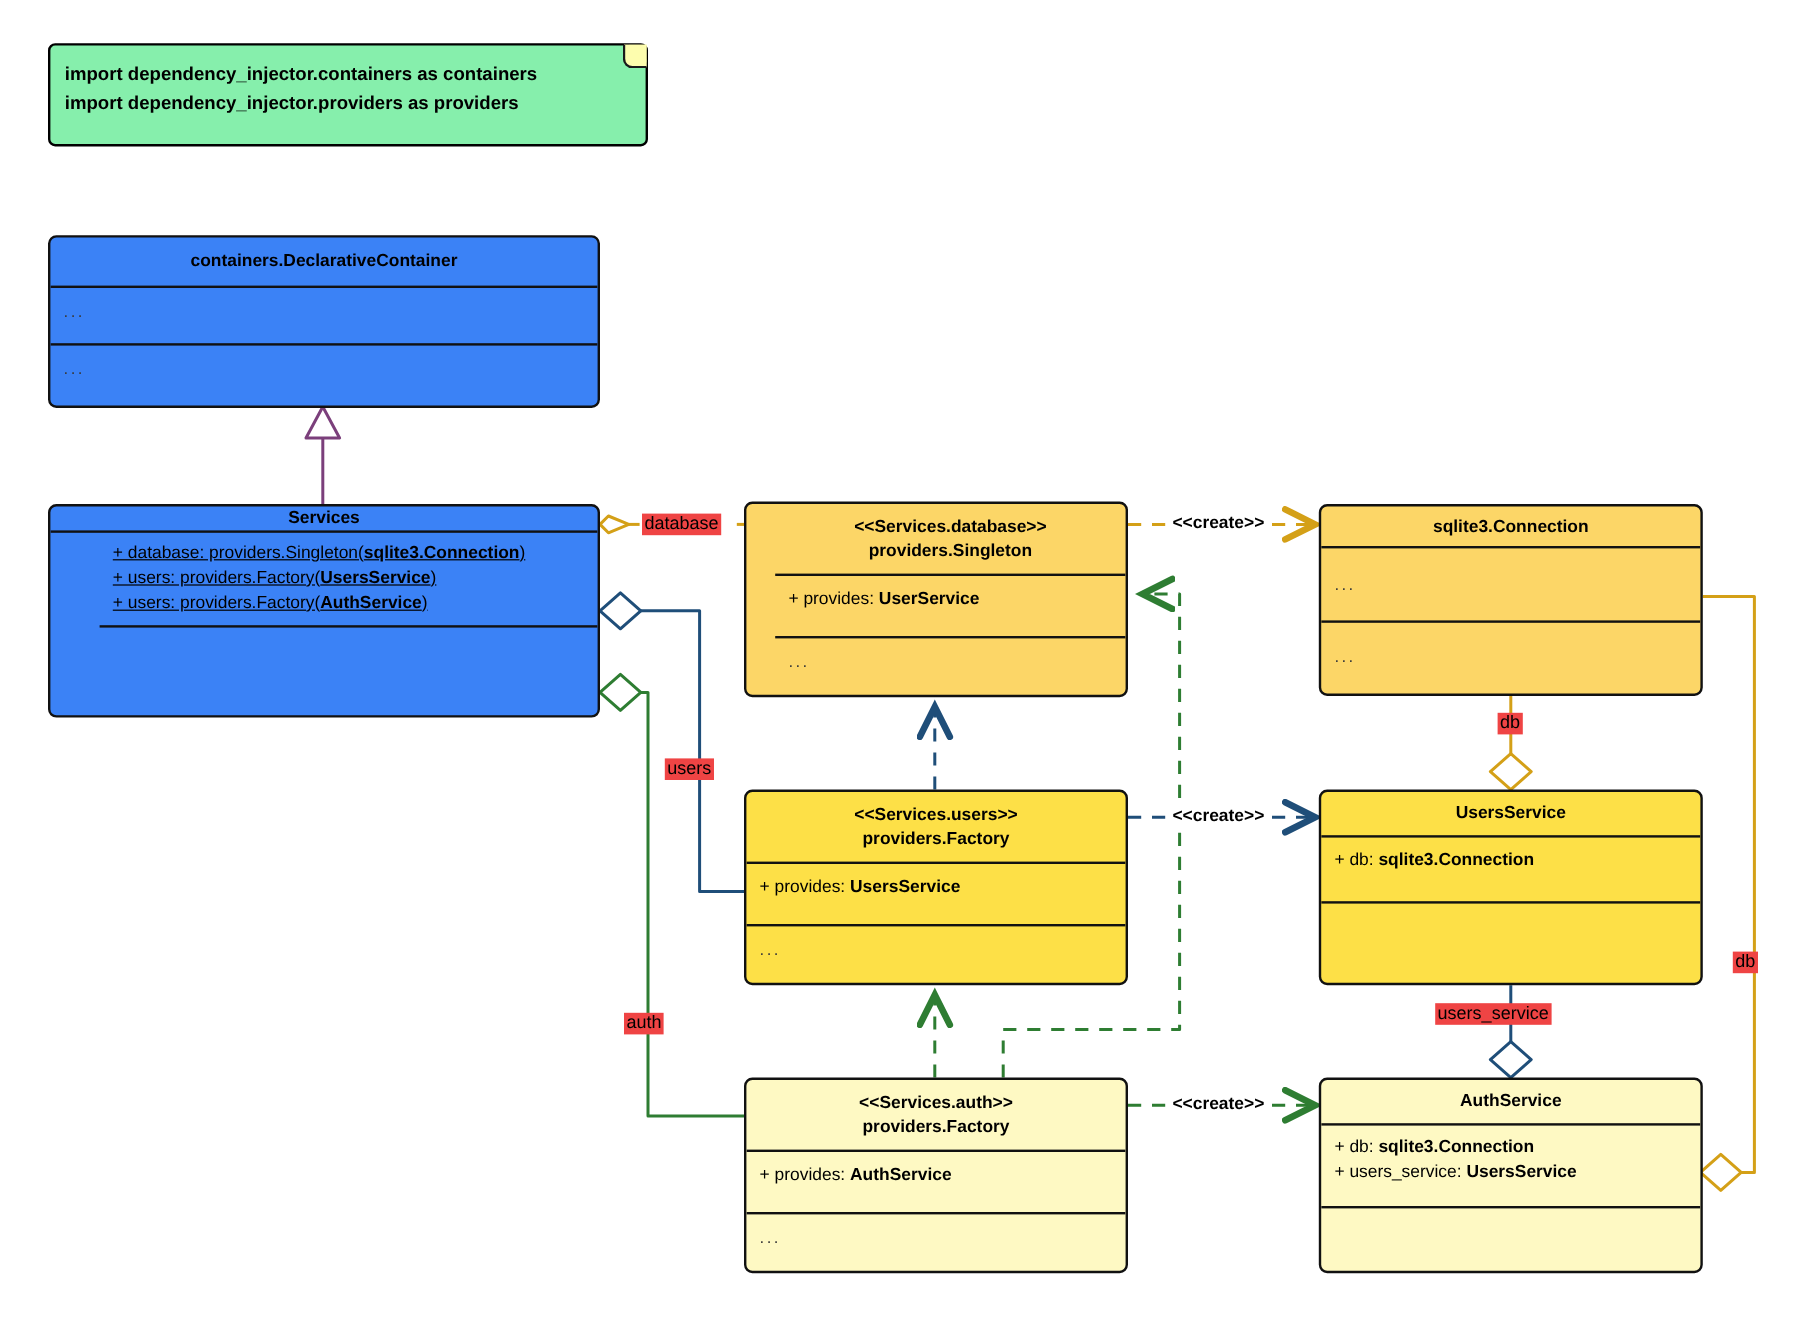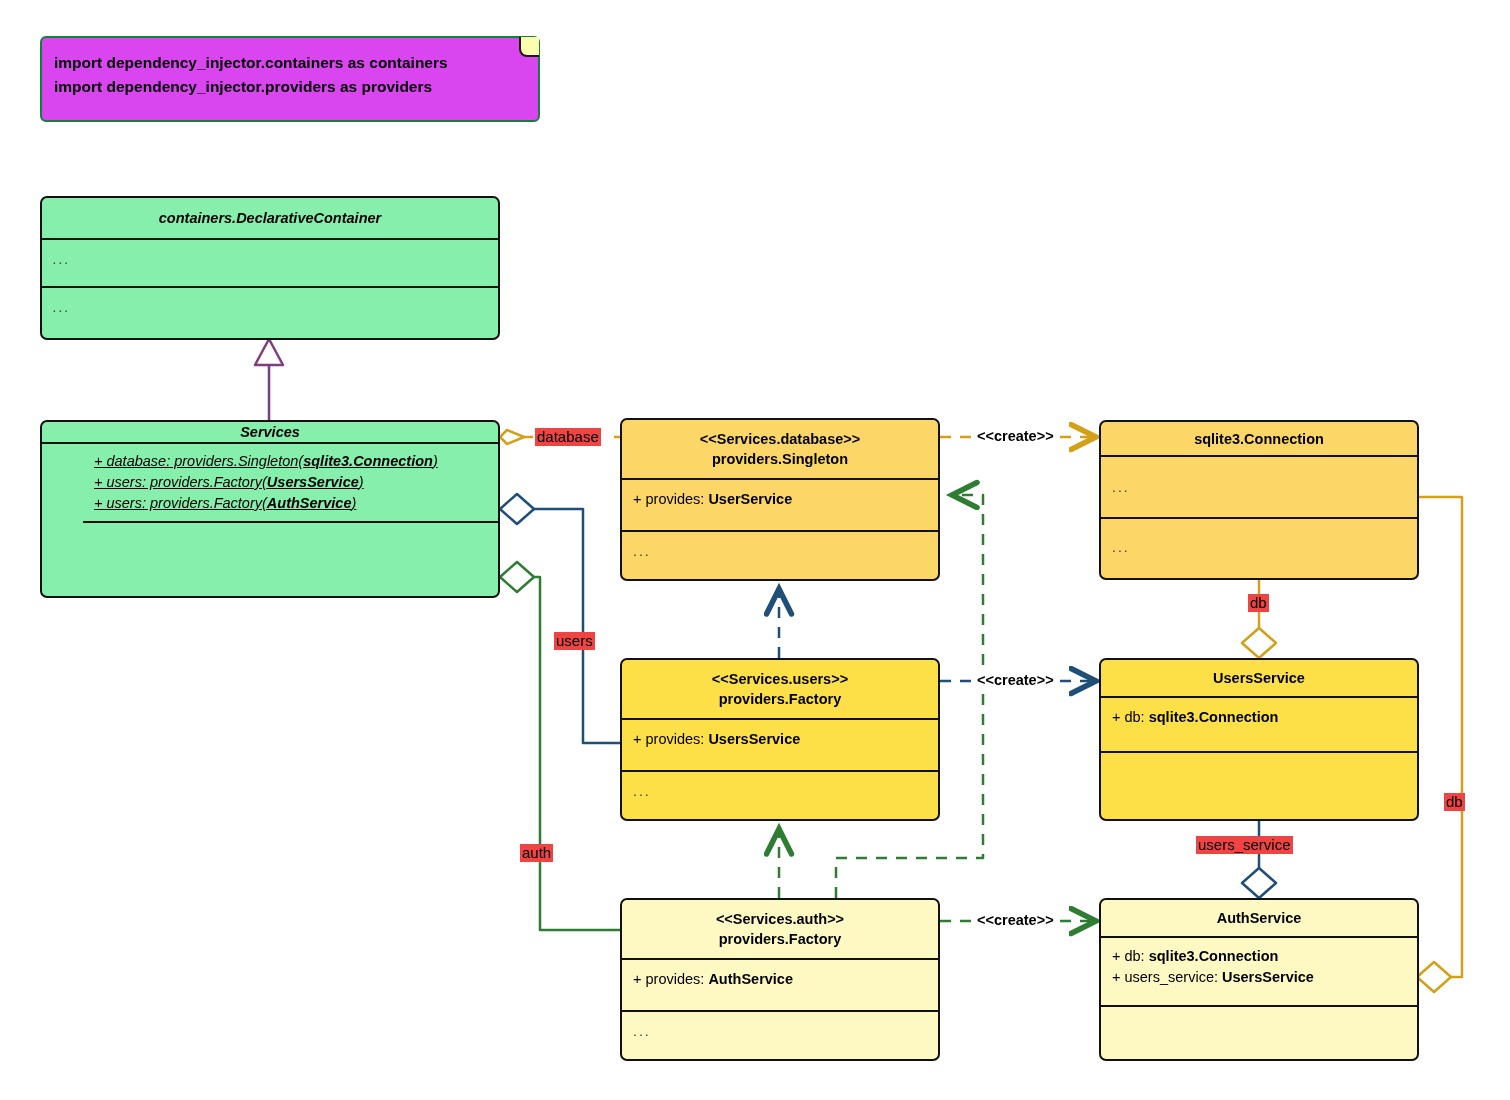--- a/index.html
+++ b/index.html
@@ -6,21 +6,21 @@
   body{
     width:1510px;height:1100px;position:relative;overflow:hidden;
     font-family:"Liberation Sans","DejaVu Sans",sans-serif;
     color:#000;
   }
   #canvas{position:absolute;inset:0;width:1510px;height:1100px;}
   svg.edges{position:absolute;left:0;top:0;width:1510px;height:1100px;pointer-events:none;}
 
   
   .note{
-    position:absolute;background:#d946ef;border:2px solid #15803d;
+    position:absolute;background:#86efac;border:2px solid #000000;
     border-radius:6px;box-sizing:border-box;
   }
   .note .corner{
     position:absolute;right:-1px;top:-1px;width:18px;height:18px;
     background:#fdfdae;
     border-left:2px solid #1a1a1a;border-bottom:2px solid #1a1a1a;
     border-bottom-left-radius:8px;
     transform:none;
   }
   .note-body{
@@ -44,21 +44,21 @@
   .cls .sec{
     box-sizing:border-box;
     border-bottom:2.5px solid #111;
     padding:9px 11px 0 11px;
     font-size:14.5px;line-height:21px;
   }
   .cls .sec.last{border-bottom:none;}
   .cls .sec.empty{padding:0;}
   .dots{font-size:14px;letter-spacing:2px;color:#3a3a3a;}
 
-  .purple{background:#86efac;font-style:italic;}
+  .purple{background:#3b82f6;}
   .yellow{background:#fcd667;}
   .blue{background:#fde047;}
   .green{background:#fef9c3;}
 
   .attr{white-space:nowrap;}
   .attr.stat{text-decoration:underline;}
   .b{font-weight:bold;}
 
   
   .elabel{
@@ -167,21 +167,21 @@
   <div class="cls purple" style="left:40px;top:420px;width:460px;height:178px;">
     <div class="hdr" style="height:22px;text-align:center;">Services</div>
     <div class="sec" style="height:79px;padding-top:7px;margin-left:41px;">
       <div class="attr stat"><span>+ database: providers.Singleton(</span><span class="b">sqlite3.Connection</span><span>)</span></div>
       <div class="attr stat"><span>+ users: providers.Factory(</span><span class="b">UsersService</span><span>)</span></div>
       <div class="attr stat"><span>+ users: providers.Factory(</span><span class="b">AuthService</span><span>)</span></div>
     </div>
     <div class="sec last empty" style="height:52px;"></div>
   </div>
 
-  <div class="cls yellow" style="left:620px;top:418px;width:320px;height:163px;">
+  <div class="cls yellow" style="left:620px;top:418px;width:320px;height:163px;padding-left:24px;">
     <div class="hdr" style="height:60px;">
       <div>
         <div>&lt;&lt;Services.database&gt;&gt;</div>
         <div>providers.Singleton</div>
       </div>
     </div>
     <div class="sec" style="height:52px;">
       <span class="attr"><span>+ provides: </span><span class="b">UserService</span></span>
     </div>
     <div class="sec last" style="height:48px;">

